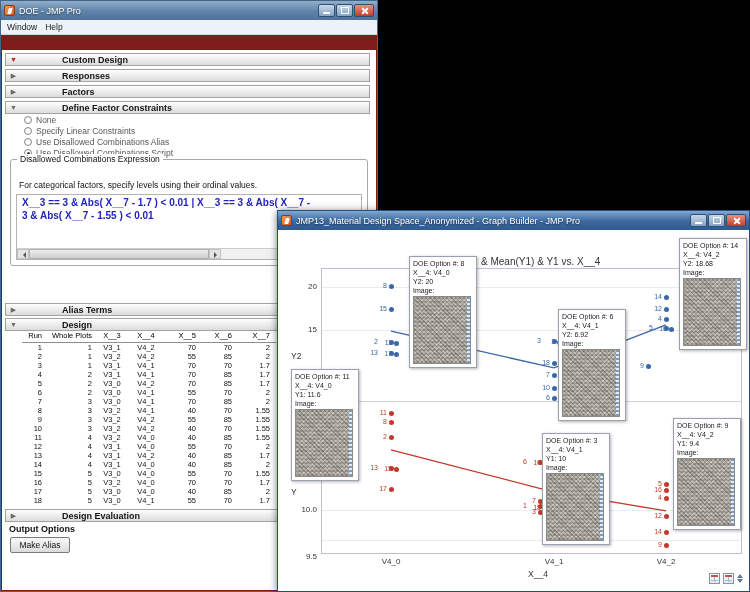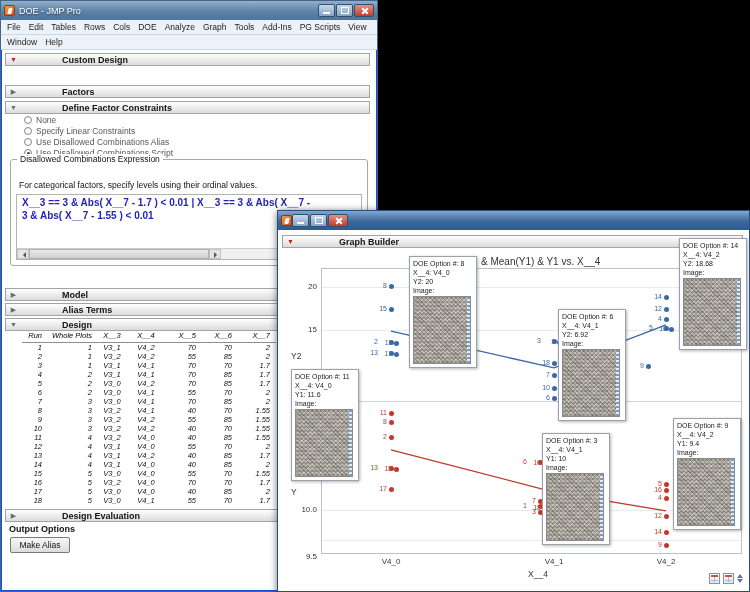--- a/index.html
+++ b/index.html
@@ -2,21 +2,21 @@
 <html><head>
 <meta charset="utf-8">
 <style>
   * { margin:0; padding:0; box-sizing:border-box; }
   html,body { width:750px; height:592px; }
   body { background:#000; position:relative; overflow:hidden;
          font-family:"Liberation Sans", sans-serif; }
 
   .win { position:absolute; overflow:hidden; border:1px solid #1c3least; }
   .win { border:1px solid #20405f; box-shadow:1px 2px 8px rgba(0,0,0,.7); }
-  .doe { left:0; top:0; width:378px; height:592px; background:#1d4ed8; border-color:#44658a; }
+  .doe { left:0; top:0; width:378px; height:592px; background:#7f1d1d; border-color:#44658a; }
   .gb  { left:277px; top:210px; width:473px; height:382px; background:#fff; border-color:#274f7d; z-index:10; }
 
   .titlebar { height:19px; display:flex; align-items:center; padding:0 3px;
               background:linear-gradient(#93aecb,#5d82a8 55%,#4f74
 9b); }
   .titlebar { background:linear-gradient(#93aecb,#5d82a8 55%,#4f749b); }
   .gb .titlebar { background:linear-gradient(#7fa8d6,#3c679c 55%,#2d5a92); }
   .titlebar .title { color:#fff; font-size:9px; margin-left:4px; flex:1;
                      white-space:nowrap; overflow:hidden; text-shadow:0 1px 2px rgba(0,0,0,.55); }
   .appicon { width:11px; height:11px; border-radius:2px; flex:0 0 auto;
@@ -66,21 +66,21 @@
   .editor { position:absolute; left:5px; right:5px; top:34px; bottom:5px;
             border:1px solid #b3b3b3; background:#fff; overflow:hidden; }
   .code-line { margin:2px 0 0 5px; font-size:10px; line-height:11px; color:#2323bb; white-space:nowrap;font-weight:bold; }
   .hscroll { position:absolute; left:0; right:0; bottom:0; height:11px; background:#f0f0f0;
              border-top:1px solid #cccccc; display:flex; }
   .sarr { width:12px; height:100%; background:#e4e4e4; border:1px solid #c2c2c2; position:relative; flex:0 0 auto; }
   .sarr.l::after { content:""; position:absolute; left:2px; top:2px; border:3px solid transparent; border-right-color:#555; }
   .sarr.r::after { content:""; position:absolute; left:4px; top:2px; border:3px solid transparent; border-left-color:#555; }
   .sthumb { width:180px; height:100%; background:linear-gradient(#ececec,#cfcfcf); border:1px solid #b0b0b0; }
 
-  .design-table { position:absolute; left:20px; top:281px; border-collapse:collapse;font-style:italic; }
+  .design-table { position:absolute; left:20px; top:281px; border-collapse:collapse; }
   .design-table th { font-size:7.5px; font-weight:normal; color:#000; border-bottom:1px solid #8f8f8f;
                      padding:0 6px 2px 0; height:11px; white-space:nowrap; }
   .design-table td { font-size:7.5px; color:#111; line-height:9px; height:9px;
                      padding:0 6px 0 0; white-space:nowrap; }
   .num { text-align:right; } .cat { text-align:center; }
 
   .output-label { position:absolute; left:7px; top:474px; font-size:9px; font-weight:bold; color:#111; }
   .make-table { position:absolute; left:8px; top:487px; width:60px; height:16px;
                 border:1px solid #7a7a7a; border-radius:2px; font-size:8.5px; color:#111;
                 background:linear-gradient(#f7f7f7,#dcdcdc); font-family:"Liberation Sans",sans-serif; }
@@ -136,42 +136,32 @@
           </span>
         <span class="wbtn">
             <i class="glyph-max"></i>
           </span>
         <span class="wbtn close">
             <i class="glyph-close"></i>
           </span>
       </span>
     </div>
     <div class="menubar">
-        <span class="menu-item">File</span>
-        <span class="menu-item">Edit</span>
-        <span class="menu-item">Tables</span>
-        <span class="menu-item">Rows</span>
-        <span class="menu-item">Cols</span>
-        <span class="menu-item">DOE</span>
-        <span class="menu-item">Analyze</span>
-        <span class="menu-item">Graph</span>
-        <span class="menu-item">Tools</span>
-        <span class="menu-item">Add-Ins</span>
-        <span class="menu-item">PG Scripts</span>
-        <span class="menu-item">View</span>
-      </div>
-    <div class="menubar">
         <span class="menu-item">Window</span>
         <span class="menu-item">Help</span>
       </div>
 
     <div class="doe-content">
       <div class="outline" style="top:3px">
         <span class="tri exp red"></span>
         <span class="otitle">Custom Design</span>
+      </div>
+      <div class="outline" style="top:19px">
+        <span class="tri col gray"></span>
+        <span class="otitle">Responses</span>
       </div>
       <div class="outline" style="top:35px">
         <span class="tri col gray"></span>
         <span class="otitle">Factors</span>
       </div>
       <div class="outline" style="top:51px">
         <span class="tri exp gray"></span>
         <span class="otitle">Define Factor Constraints</span>
       </div>
 
@@ -201,24 +191,20 @@
           <div class="code-line">X__3 == 3 &amp; Abs( X__7 - 1.7 ) &lt; 0.01 | X__3 == 3 &amp; Abs( X__7 -</div>
           <div class="code-line">3 &amp; Abs( X__7 - 1.55 ) &lt; 0.01</div>
           <div class="hscroll">
             <span class="sarr l"></span>
             <span class="sthumb"></span>
             <span class="sarr r"></span>
           </div>
         </div>
       </div>
 
-      <div class="outline" style="top:238px">
-        <span class="tri col gray"></span>
-        <span class="otitle">Model</span>
-      </div>
       <div class="outline" style="top:253px">
         <span class="tri col gray"></span>
         <span class="otitle">Alias Terms</span>
       </div>
       <div class="outline" style="top:268px">
         <span class="tri exp gray"></span>
         <span class="otitle">Design</span>
       </div>
 
       <table class="design-table">
@@ -404,39 +390,36 @@
         <span class="otitle">Design Evaluation</span>
       </div>
       <div class="output-label">Output Options</div>
       <button class="make-table">Make Alias</button>
     </div>
   </div>
 
   <div class="win gb">
     <div class="titlebar">
       <span class="appicon"></span>
+      <span class="title">JMP13_Material Design Space_Anonymized - Graph Builder - JMP Pro</span>
       <span class="winbtns">
         <span class="wbtn">
             <i class="glyph-min"></i>
           </span>
         <span class="wbtn">
             <i class="glyph-max"></i>
           </span>
         <span class="wbtn close">
             <i class="glyph-close"></i>
           </span>
       </span>
     </div>
     <div class="gb-content"></div>
 
     <div class="plot-wrap">
-      <div class="outline gbhdr">
-        <span class="tri exp red"></span>
-        <span class="otitle">Graph Builder</span>
-      </div>
       <div class="chart-title">&amp; Mean(Y1) &amp; Y1 vs. X__4</div>
       <div class="plot-rect">
           <div class="gridline" style="top: 18px;"></div>
           <div class="gridline" style="top: 60.8px;"></div>
           <div class="gridline" style="top: 241px;"></div>
           <div class="gridline" style="top: 271px;"></div>
           <div class="panel-divider" style="top: 132px;"></div>
         </div>
       <svg class="meanlines" width="473" height="382">
           <polyline points="113,120.2 276,156.8 388,113.8" fill="none" stroke="#3a67a8" stroke-width="1.3"></polyline>

